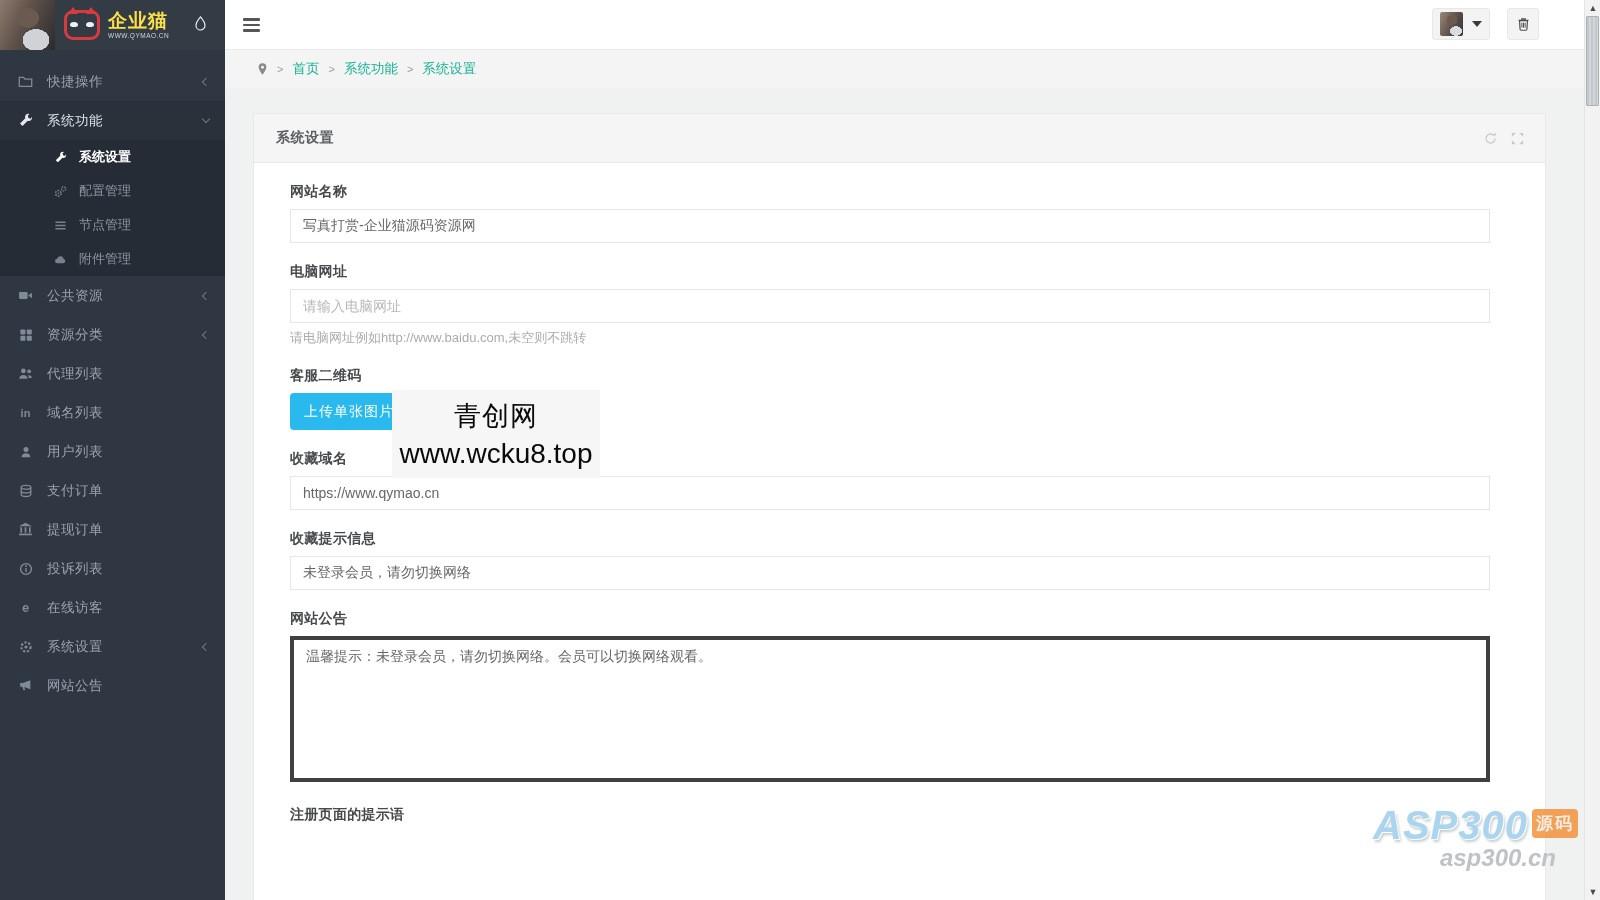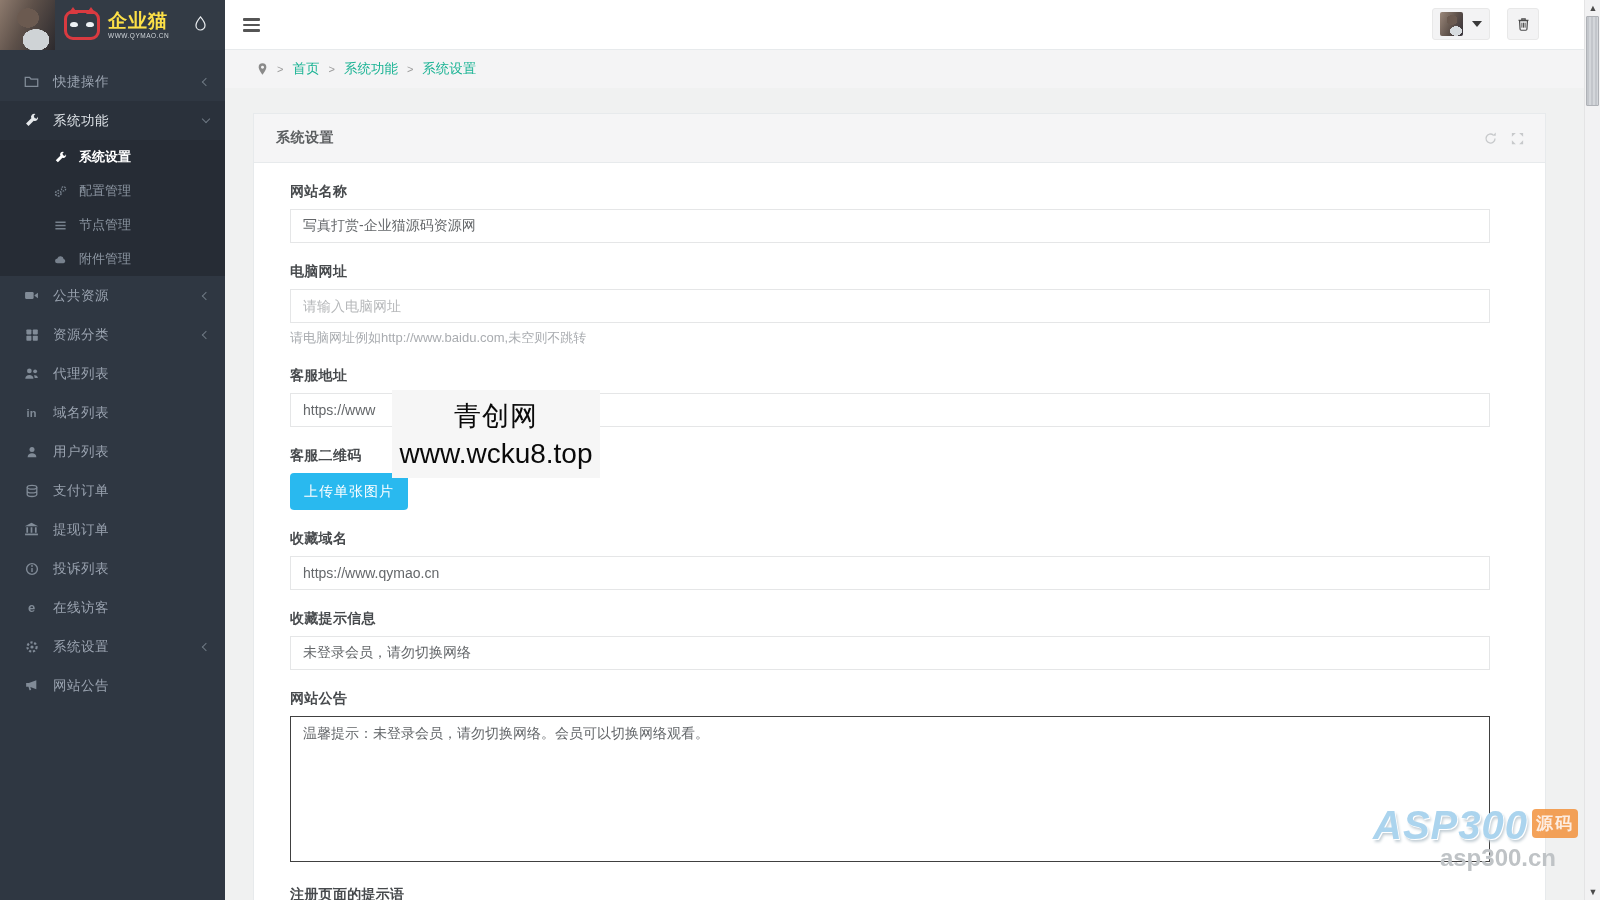--- a/index.html
+++ b/index.html
@@ -18,21 +18,21 @@
   .logo-badge .ear { position:absolute; top:-6px; width:0; height:0; border-left:5px solid transparent; border-right:5px solid transparent; border-bottom:7px solid #d93a40; }
   .ear.l { left:1px; } .ear.r { right:1px; }
   .logo-badge .eye { position:absolute; top:9px; width:8px; height:5px; background:#eef2f5; border-radius:50% 50% 50% 50%/60% 60% 40% 40%; }
   .eye.l { left:3px; } .eye.r { right:3px; }
   .logo-text { margin-left:8px; line-height:1; }
   .logo-title { color:#fde047; font-size:19px; font-weight:bold; letter-spacing:1px; }
   .logo-sub { color:#cfd4d9; font-size:6.5px; letter-spacing:.5px; margin-top:3px; }
   .droplet { position:absolute; right:17px; top:15px; color:#e8ebee; }
 
   .menu { padding-top:12px; }
-  .nav-item { height:39px; display:flex; align-items:center; padding:0 16px 0 23px; color:#9aa3b0; font-size:13.5px; cursor:pointer; position:relative; }
+  .nav-item { height:39px; display:flex; align-items:center; padding:0 16px 0 17px; color:#9aa3b0; font-size:13.5px; cursor:pointer; position:relative; }
   .nav-item .nicon { width:17px; margin-right:13px; color:#818b97; display:inline-flex; justify-content:center; align-items:center; }
   .nav-item .nlabel { flex:1; letter-spacing:.5px; }
   .nav-section { background:#2a313b; }
   .nav-section > .nav-item { color:#dde2e7; }
   .nav-section > .nav-item .nicon { color:#e6e9ec; }
   .submenu { background:#262c35; }
   .sub-item { height:34px; display:flex; align-items:center; padding-left:53px; color:#8b95a1; font-size:13px; cursor:pointer; }
   .sub-item .nicon { width:15px; margin-right:11px; color:#77818d; display:inline-flex; justify-content:center; }
   .sub-item.active { color:#ffffff; font-weight:bold; }
   .sub-item.active .nicon { color:#fff; }
@@ -67,31 +67,31 @@
   .panel-title { font-size:14px; font-weight:bold; color:#5c5f61; letter-spacing:.5px; flex:1; }
   .panel-tools { display:flex; gap:12px; color:#c7c9cb; }
   .panel-tools span { cursor:pointer; display:inline-flex; }
   .panel-body { padding:20px 36px 0 36px; }
 
   .fgroup { margin-bottom:20px; }
   .flabel { display:block; font-size:14px; font-weight:bold; color:#474a4d; margin-bottom:8px; letter-spacing:.3px; }
   .finput { width:1200px; height:34px; border:1px solid #e5e6e7; background:#fff; padding:16px 12px; font-size:14px; color:#64676a; font-family:"Liberation Sans", sans-serif; outline:none; }
   .finput::placeholder { color:#b6b8ba; }
   .fhint { font-size:13px; color:#a9acb0; margin-top:6px; }
-  .ftextarea { width:1200px; height:146px; border:1px solid #404040; padding:8px 12px; font-size:14px; color:#64676a; font-family:"Liberation Sans", sans-serif; resize:none; outline:none; }
+  .ftextarea { width:1200px; height:146px; border:4px solid #404040; padding:8px 12px; font-size:14px; color:#64676a; font-family:"Liberation Sans", sans-serif; resize:none; outline:none; }
   .upload-btn { width:118px; height:37px; background:#29b9ef; color:#fff; border:none; border-radius:4px; font-size:14px; cursor:pointer; font-family:"Liberation Sans", sans-serif; letter-spacing:1px; }
 
   
   .wm-center { position:absolute; left:392px; top:390px; width:208px; height:88px; background:#f6f6f6; z-index:5; display:flex; flex-direction:column; align-items:center; justify-content:center; color:#0a0a0a; }
   .wm-line1 { font-size:27px; letter-spacing:1px; }
   .wm-line2 { font-size:28px; margin-top:4px; }
   .wm-corner { position:absolute; left:1368px; top:803px; width:210px; height:80px; z-index:5; pointer-events:none; }
   .wm-asp { font-size:40px; font-weight:bold; font-style:italic; color:#abd4ee; text-shadow:1px 1px 0 #fff, 2px 3px 3px #c2cdd4; letter-spacing:1px; display:inline-block; }
   .wm-badge { display:inline-block; background:rgba(242,146,60,.85); color:#fdece0; font-size:17px; font-weight:bold; border-radius:4px; padding:3px 4px; margin-left:4px; vertical-align:10px; letter-spacing:2px; }
-  .wm-domain { font-size:24px; font-weight:bold; color:#bfc3c6; text-align:right; margin-top:-4px; padding-right:22px; }
+  .wm-domain { font-size:24px; font-weight:bold; font-style:italic; color:#bfc3c6; text-align:right; margin-top:-4px; padding-right:22px; }
 
   
   .scrollbar { position:absolute; right:0; top:0; width:16px; height:900px; background:#f2f2f3; border-left:1px solid #e4e4e5; z-index:6; }
   .sb-arrow { position:absolute; left:0; width:16px; height:16px; display:flex; align-items:center; justify-content:center; font-size:9px; color:#4b4b4b; cursor:pointer; }
   .sb-up { top:0; } .sb-down { bottom:0; }
   .sb-thumb { position:absolute; left:1px; top:16px; width:13px; height:90px; background:repeating-linear-gradient(90deg,#c3c6cb 0 2px,#d3d6da 2px 4px); border:1px solid #aeb1b6; border-radius:1px; cursor:grab; }
 
   svg { display:block; }
 </style>
 </head>
@@ -349,24 +349,20 @@
           <label class="flabel">网站名称</label>
           <input class="finput" type="text" value="写真打赏-企业猫源码资源网" style="">
         </div>
 
         <div class="fgroup">
           <label class="flabel">电脑网址</label>
           <input class="finput" type="text" placeholder="请输入电脑网址" style="">
           <div class="fhint">请电脑网址例如http://www.baidu.com,未空则不跳转</div>
         </div>
 
-        <div class="fgroup">
-          <label class="flabel">客服地址</label>
-          <input class="finput" type="text" value="https://www" style="">
-        </div>
 
         <div class="fgroup">
           <label class="flabel">客服二维码</label>
           <button class="upload-btn">上传单张图片</button>
         </div>
 
         <div class="fgroup">
           <label class="flabel">收藏域名</label>
           <input class="finput" type="text" value="https://www.qymao.cn" style="">
         </div>

